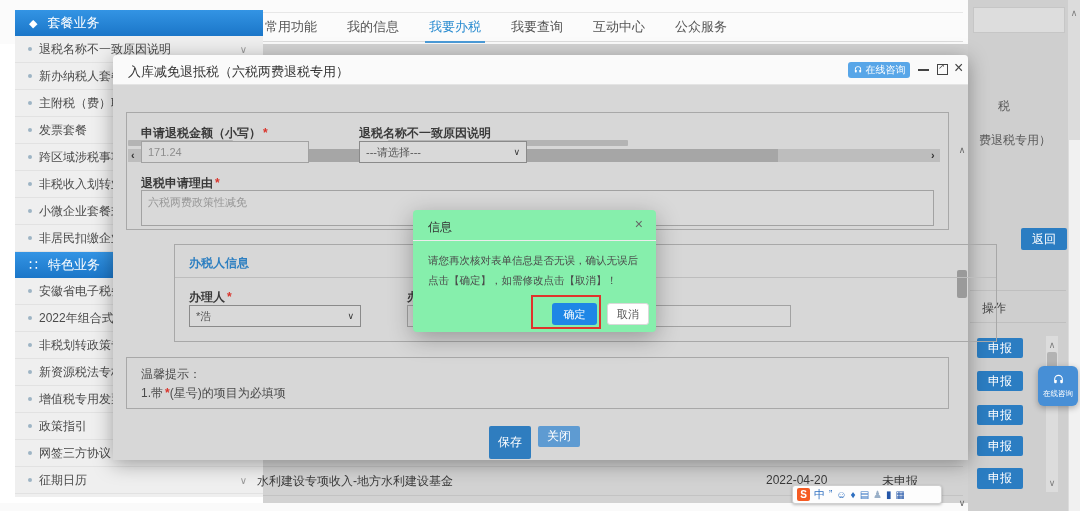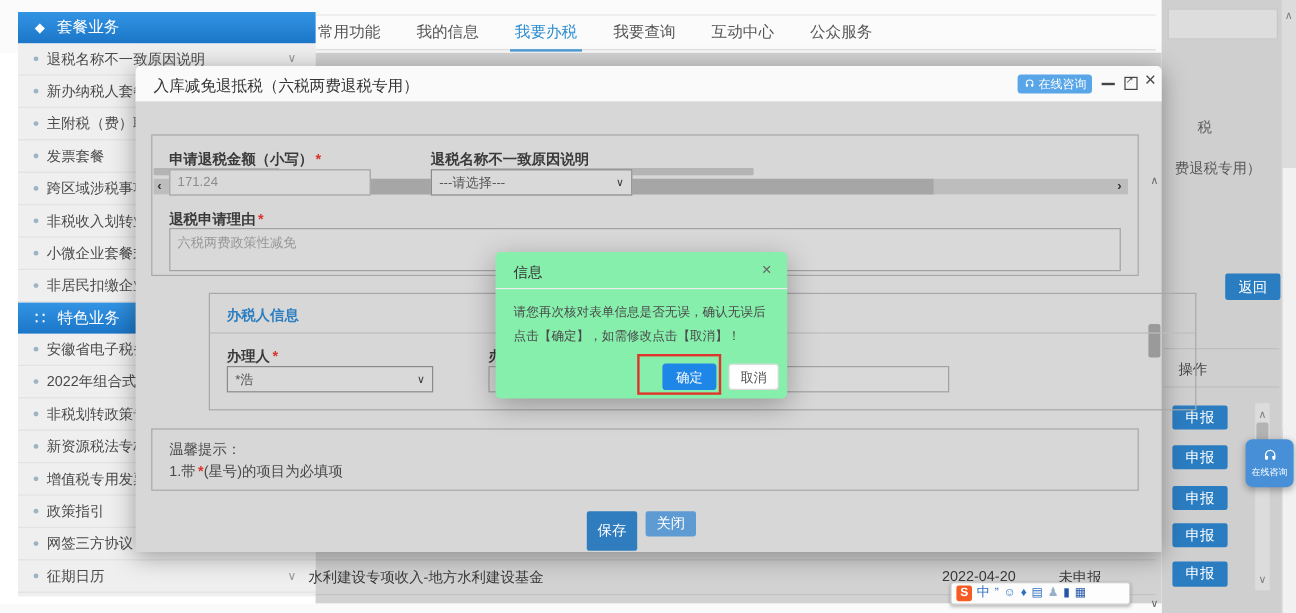--- a/index.html
+++ b/index.html
@@ -208,21 +208,21 @@
       <span>征期日历</span>
       <span class="chev">∨</span>
     </div>
   </div>
 
   <div class="ab" style="left:263px; top:44px; width:705px; height:459px; background:#d2d2d2;"></div>
   <div class="ab" style="left:0; top:503px; width:968px; height:8px; background:#fafafa;"></div>
 
   <div class="ab hr-line" style="left:263px; top:466px; width:700px; background:#c3c3c3;"></div>
   <div class="ab row-text" style="left:257px; top:473px;">水利建设专项收入-地方水利建设基金</div>
-  <div class="ab row-text" style="left:766px; top:473px;margin-left:19px;">2022-04-20</div>
+  <div class="ab row-text" style="left:766px; top:473px;">2022-04-20</div>
   <div class="ab row-text" style="left:882px; top:473px;">未申报</div>
   <button class="ab btn-blue" style="left:977px; top:468px; width:46px; height:21px;">申报</button>
   <div class="ab hr-line" style="left:263px; top:495px; width:700px; background:#c3c3c3;"></div>
 
   <div class="ab ime-bar">
     <span class="ime-logo">S</span>
     <span class="ime-ic" style="font-size:11px;">中</span>
     <span class="ime-ic">”</span>
     <span class="ime-ic">☺</span>
     <span class="ime-ic">♦</span>

